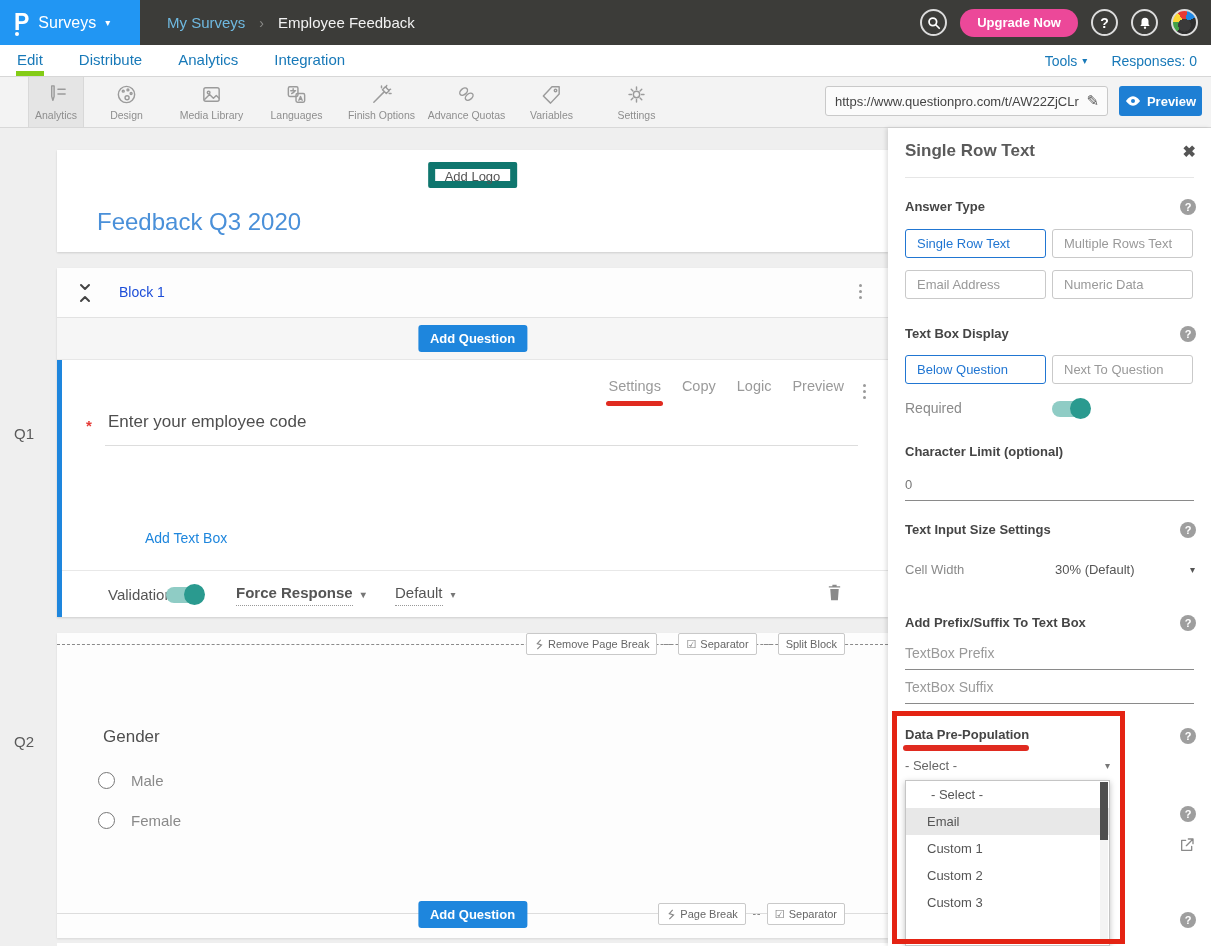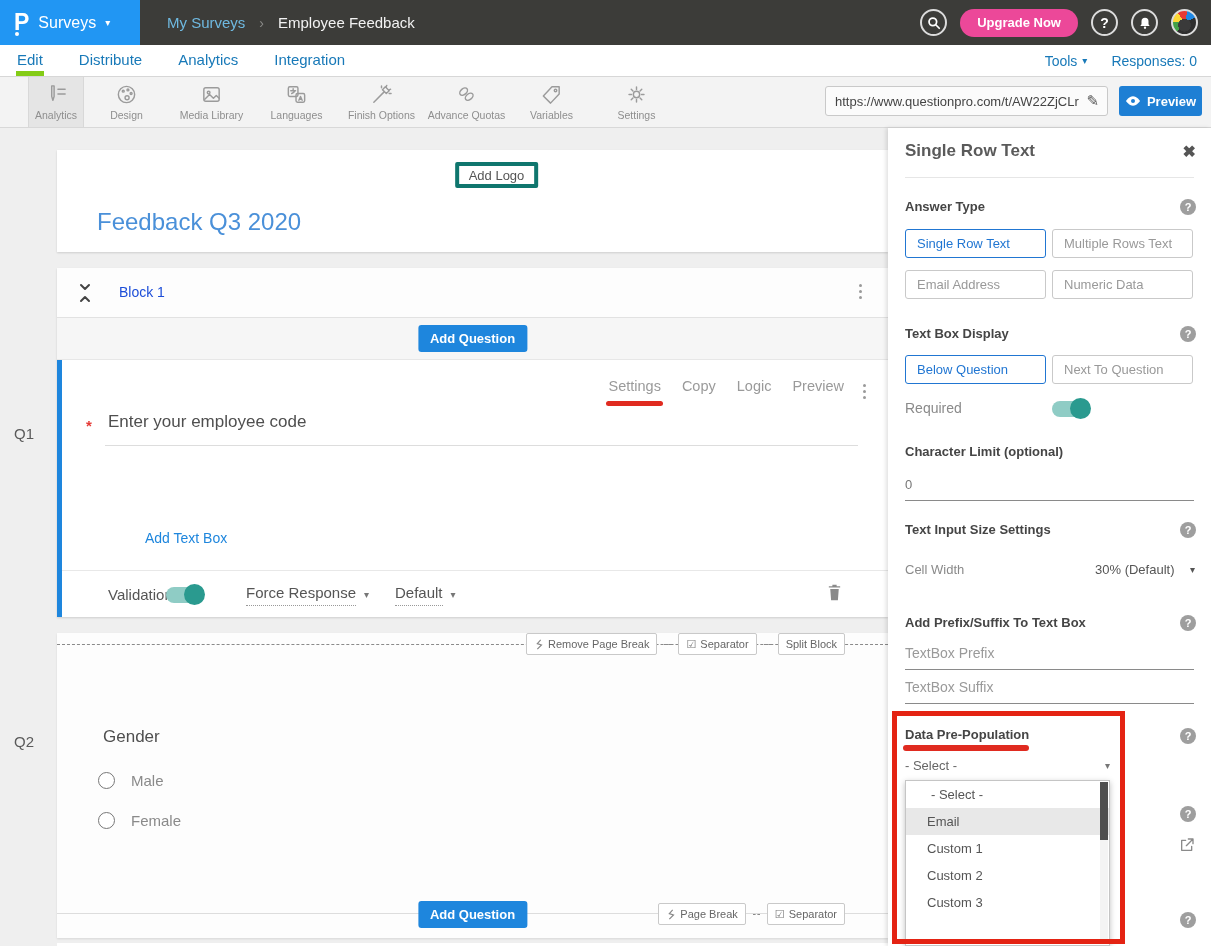--- a/index.html
+++ b/index.html
@@ -47,21 +47,21 @@
   .url-box input { flex:1; border:none; background:transparent; font-family:inherit; font-size:13px; color:#444; padding:0 2px 0 9px; outline:none; white-space:nowrap; overflow:hidden; }
   .pencil { color:#555; font-size:15px; padding:0 8px 0 2px; cursor:pointer; }
   .preview-btn { position:absolute; left:1119px; top:9px; width:83px; height:30px; background:#1e7fd4; border:none; border-radius:3px; color:#fff; font-size:13px; font-weight:bold; font-family:inherit; display:flex; align-items:center; justify-content:center; gap:6px; cursor:pointer; }
 
   
   .content { position:absolute; left:0; top:128px; width:1211px; height:818px; background:#efefef; }
   .q-rail { position:absolute; left:14px; font-size:15px; color:#5a5a5a; }
 
   .card { position:absolute; left:57px; width:831px; background:#fff; box-shadow:0 1px 2px rgba(0,0,0,.14); }
   .title-card { top:22px; height:102px; }
-  .addlogo-btn { position:absolute; left:50%; top:12px; transform:translateX(-50%); height:26px; padding:0 10px; background:#fff; border:4px solid #0f766e; border-radius:2px; font-size:13px; color:#555; font-family:inherit; cursor:pointer;margin-left:24px; }
+  .addlogo-btn { position:absolute; left:50%; top:12px; transform:translateX(-50%); height:26px; padding:0 10px; background:#fff; border:7px solid #0f766e; border-radius:2px; font-size:13px; color:#555; font-family:inherit; cursor:pointer; }
   .survey-title { position:absolute; left:40px; top:58px; font-size:24px; color:#4a90d9; cursor:text; }
 
   .block-card { top:140px; height:349px; background:#fdfdfd; }
   .block-header { position:absolute; left:0; top:0; right:0; height:50px; border-bottom:1px solid #e2e2e2; }
   .collapse-icon { position:absolute; left:21px; top:14px; width:14px; height:22px; cursor:pointer; }
   .block-title { position:absolute; left:62px; top:16px; font-size:14px; color:#1d4ed8; }
   .dots { display:flex; flex-direction:column; gap:3px; align-items:center; cursor:pointer; padding:4px; }
   .dots i { width:3px; height:3px; border-radius:50%; background:#9a9a9a; }
   .block-header .dots { position:absolute; right:22px; top:12px; }
   .addq-row { position:absolute; left:0; top:50px; right:0; height:42px; background:#f6f6f6; border-bottom:1px solid #e7e7e7; }
@@ -78,21 +78,21 @@
   .answer-input { position:absolute; left:43px; top:115px; width:229px; border:none; border-bottom:1px dotted #999; background:transparent; font-family:inherit; font-size:14px; color:#777; padding:2px 3px 6px 3px; outline:none; }
   .answer-input::placeholder { color:#9a9a9a; }
   .add-textbox { position:absolute; left:83px; top:170px; font-size:14px; color:#1e86dd; cursor:pointer; }
   .q1-footer { position:absolute; left:0; right:0; top:210px; height:47px; border-top:1px solid #e8e8e8; }
   .validation-label { position:absolute; left:46px; top:15px; font-size:15px; color:#555; }
   .toggle { position:relative; width:37px; height:16px; border-radius:8px; background:#8fccc5; cursor:pointer; }
   .toggle::after { content:""; position:absolute; right:-2px; top:-3px; width:21px; height:21px; border-radius:50%; background:#2a9a8f; }
   .q1-footer .toggle { position:absolute; left:104px; top:16px; }
   .inline-select { position:absolute; top:13px; display:flex; align-items:center; gap:8px; font-size:15px; color:#555; cursor:pointer; }
   .inline-select .lbl { border-bottom:1px dotted #999; padding-bottom:4px; }
-  .fr-select { left:184px; }
+  .fr-select { left:174px;font-weight:bold; }
   .def-select { left:333px; }
   .trash { position:absolute; right:45px; top:12px; width:17px; height:19px; cursor:pointer; }
 
   .block-card2 { top:505px; height:305px; background:#fdfdfd; box-shadow:0 1px 2px rgba(0,0,0,.1); }
   .dash-line { position:absolute; left:0; right:0; top:11px; border-top:1px dashed #8a8a8a; }
   .chips { position:absolute; display:flex; align-items:center; gap:7px; }
   .chips-top { right:43px; top:0; }
   .chip { height:22px; padding:0 7px; background:#fff; border:1px solid #c9c9c9; border-radius:2px; font-size:11px; color:#666; display:flex; align-items:center; gap:4px; cursor:pointer; white-space:nowrap; }
   .chip-dash { width:7px; border-top:1px dashed #8a8a8a; }
   .chip .check { font-size:11px; color:#777; }
@@ -112,21 +112,21 @@
   .sb-divider { position:absolute; left:17px; right:17px; top:49px; border-top:1px solid #e6e6e6; }
   .sb-label { position:absolute; left:17px; font-size:13px; font-weight:bold; color:#454545; }
   .help-dot { position:absolute; right:15px; width:16px; height:16px; border-radius:50%; background:#9e9e9e; color:#fff; font-size:11px; font-weight:bold; display:flex; align-items:center; justify-content:center; cursor:pointer; }
   .opt-btn { position:absolute; width:141px; height:29px; background:#fff; border:1px solid #c9c9c9; border-radius:3px; font-size:13px; color:#999; font-family:inherit; text-align:left; padding:0 11px; cursor:pointer; white-space:nowrap; overflow:hidden; }
   .opt-btn.selected { border-color:#2176d2; color:#2176d2; }
   .col1 { left:17px; } .col2 { left:164px; }
   .sb-sub { position:absolute; left:17px; font-size:14px; color:#8a8a8a; }
   .sidebar .toggle { position:absolute; left:164px; }
   .sb-input-val { position:absolute; left:17px; width:289px; border:none; border-bottom:1px solid #8a8a8a; background:transparent; font-family:inherit; font-size:13px; color:#777; padding:0 0 8px 0; outline:none; }
   .sb-input-val::placeholder { color:#9a9a9a; font-size:14px; }
-  .cell-width-val { position:absolute; left:167px; font-size:13px; color:#555;margin-left:40px; }
+  .cell-width-val { position:absolute; left:167px; font-size:13px; color:#555; }
   .cw-caret { position:absolute; right:16px; color:#555; }
   .dp-select { position:absolute; left:17px; top:630px; width:205px; display:flex; justify-content:space-between; align-items:center; cursor:pointer; }
   .dp-select .val { font-size:13px; color:#666; }
   .dropdown { position:absolute; left:17px; top:652px; width:205px; height:166px; background:#fff; border:1px solid #c5c5c5; box-shadow:0 2px 6px rgba(0,0,0,.25); z-index:20; overflow:hidden; }
   .dd-item { height:27px; line-height:27px; padding-left:21px; font-size:13px; color:#555; cursor:pointer; }
   .dd-item.first { padding-left:25px; }
   .dd-item.highlighted { background:#e8e8e8; }
   .dd-scroll { position:absolute; right:1px; top:1px; bottom:1px; width:8px; background:#f4f4f4; cursor:pointer; }
   .dd-scroll .thumb { position:absolute; top:0; left:0; width:8px; height:58px; background:#4f4f4f; }
   .red-underline { position:absolute; left:15px; top:617px; width:126px; height:6px; border-radius:3px; background:#e02b20; z-index:30; }

